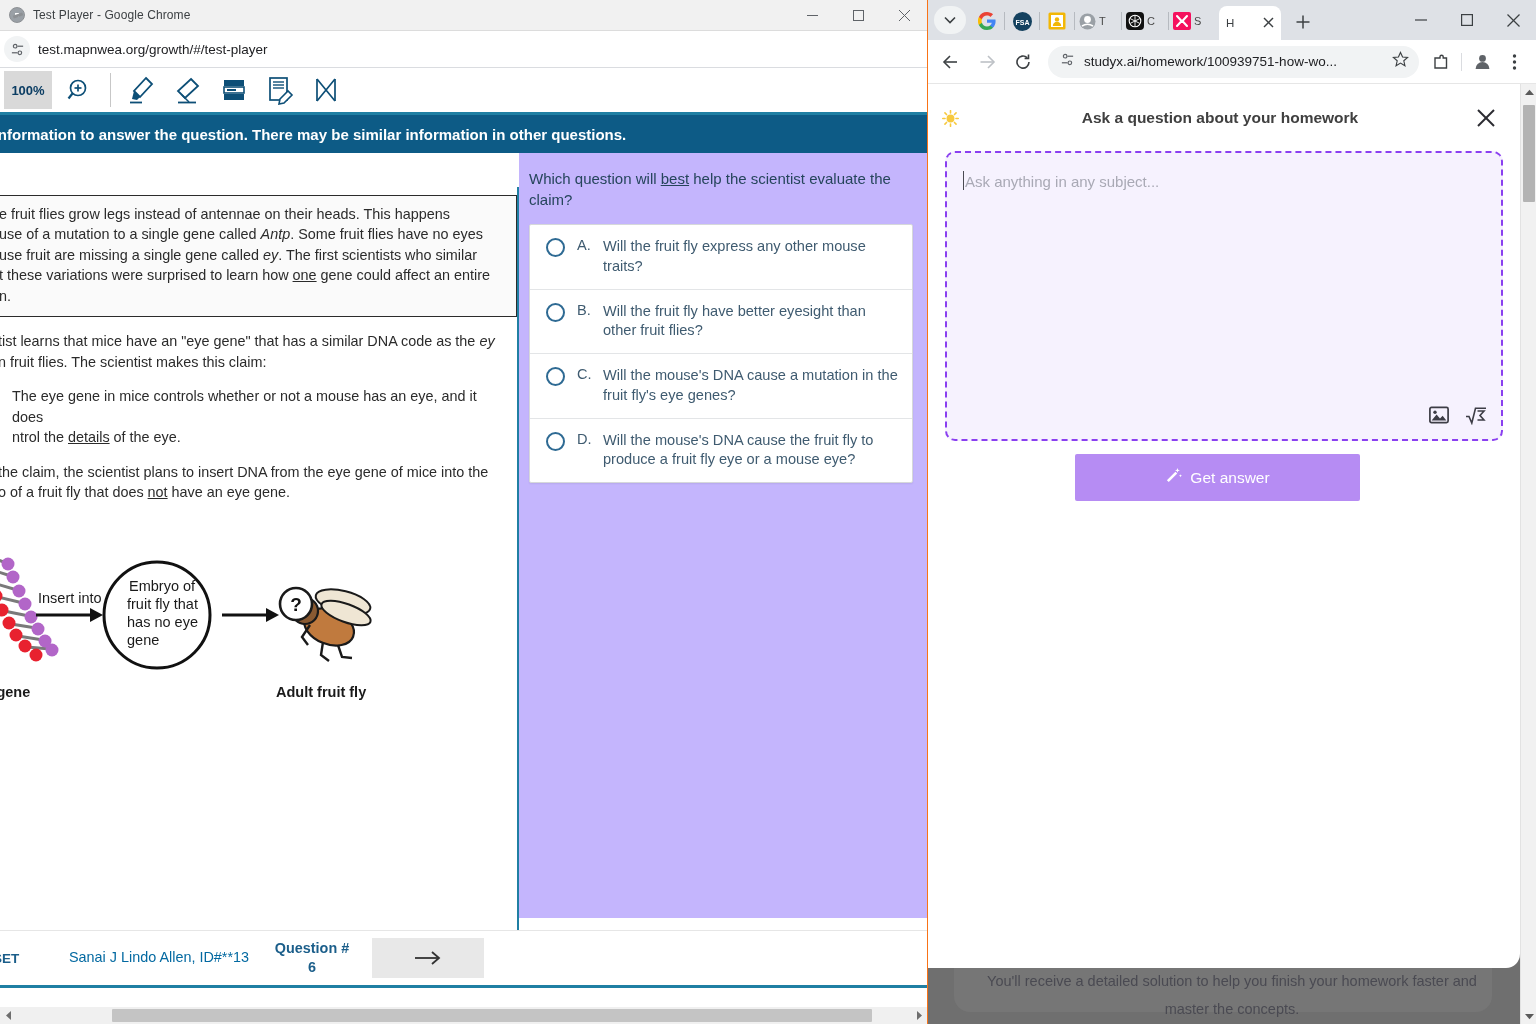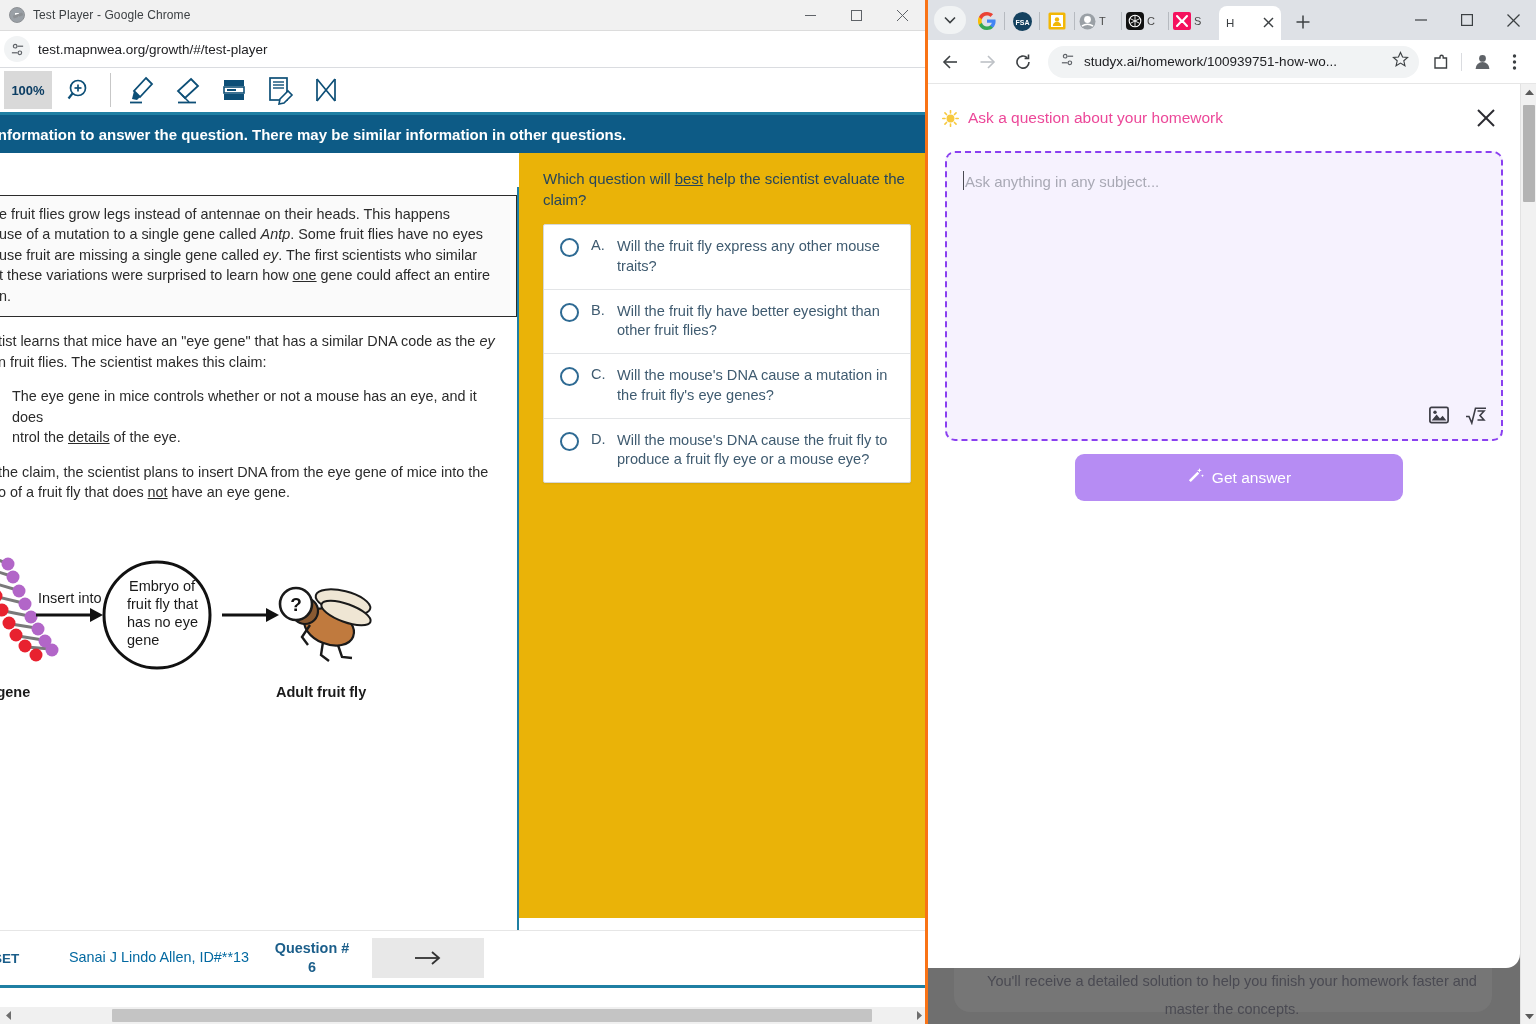--- a/index.html
+++ b/index.html
@@ -8,21 +8,21 @@
     overflow: hidden;
     font-family: "Liberation Sans", sans-serif;
     background: #ffffff;
   }
   #root { position: relative; width: 1536px; height: 1024px; }
 
   
   #left-window {
     position: absolute; left: 0; top: 0; width: 928px; height: 1024px;
     background: #ffffff; overflow: hidden;
-    border-right: 3px solid #f97316;
+    border-right: 1px solid #f97316;
   }
   .lw-titlebar {
     height: 31px; background: #f1f1f1; border-bottom: 1px solid #dcdcdc;
     display: flex; align-items: center; position: relative;
   }
   .lw-favicon {
     width: 16px; height: 16px; margin-left: 9px; margin-right: 8px;
     border-radius: 50%;
     background: radial-gradient(circle at 50% 50%, #ffffff 0 23%, #9aa0a6 24% 100%);
     border: 1px solid #8d9094; position: relative;
@@ -84,21 +84,21 @@
   .tp-para {
     font-size: 14.4px; line-height: 1.42; color:#2b2b2b;
     padding: 0 14px 0 26px; margin-top: 14px;
   }
   .tp-para.indent { padding-left: 40px; }
   .u { text-decoration: underline; }
   .i { font-style: italic; }
 
   .tp-figure { position: absolute; left: -52px; top: 358px; width: 480px; height: 180px; }
 
-  .tp-right-pane { flex: 1; padding: 16px 14px 0 24px; position: relative; background:#eab308; }
+  .tp-right-pane { flex: 1; padding: 16px 14px 0 10px; position: relative; background:#c4b5fd; }
   .q-prompt { font-size: 15px; line-height: 1.38; color:#26455c; font-weight:500; }
   .q-prompt .u { text-decoration: underline; }
   .q-choices { margin-top: 14px; border:1px solid #d6d8da; border-radius:2px; background:#fff;
     box-shadow: 0 1px 2px rgba(0,0,0,.07); }
   .q-choice { display:flex; align-items:flex-start; padding: 12px 12px 12px 16px;
     border-bottom:1px solid #e3e5e7; }
   .q-choice:last-child { border-bottom: none; }
   .radio {
     width: 19px; height: 19px; border: 2px solid #2e6a93; border-radius: 50%;
     flex: none; margin-top: 1px; background:#fff;
@@ -174,37 +174,37 @@
   }
   .dim-text { position:absolute; left: 40px; right: 40px; top: 884px; text-align:center;
     font-size: 14.5px; line-height: 1.9; color:#4a4a52; }
 
   .modal {
     position:absolute; left: 0px; top: 0px; width: 592px; height: 884px;
     background:#ffffff; border-radius: 0 0 14px 0; overflow:hidden;
   }
   .modal-head { display:flex; align-items:center; padding: 20px 20px 0 14px; }
   .sun-icon { width: 17px; height: 17px; flex:none; margin-right: 9px; }
-  .modal-title { font-size: 15.5px; font-weight: 400; color:#ec4899; flex:1; }
+  .modal-title { font-size: 15.5px; font-weight: 700; color:#404040; flex:1;text-align:center; }
   .modal-close { width:28px; height:28px; display:flex; align-items:center; justify-content:center; color:#2b2b31; }
 
   .ask-box {
     margin: 19px 17px 0 17px; height: 290px; background:#f6f2fe;
     border: 2px dashed #8a3ff0; border-radius: 10px; position:relative;
   }
   .ask-placeholder {
     position:absolute; left: 18px; top: 20px; font-size: 15px; color:#a9a9b5;
   }
   .ask-caret { position:absolute; left: 16px; top: 18px; width: 1px; height: 19px; background:#4a4a52; }
   .ask-tools { position:absolute; right: 14px; bottom: 14px; display:flex; align-items:center; gap: 16px; }
   .ask-tool { color:#3d3d46; display:flex; align-items:center; justify-content:center; }
 
   .get-answer-btn {
-    position:absolute; left: 147px; top: 370px; width: 328px; height: 47px;
-    background:#b68cf3; border-radius: 9px; color:#ffffff; font-size: 15.5px;
+    position:absolute; left: 147px; top: 370px; width: 285px; height: 47px;
+    background:#b68cf3; border-radius: 2px; color:#ffffff; font-size: 15.5px;
     display:flex; align-items:center; justify-content:center; gap: 8px;
   }
 
   .rw-vscroll {
     position:absolute; right:0; top:0; width: 16px; height: 940px; background:#f1f1f1;
     border-left:1px solid #e2e2e2;
   }
   .vs-arrow { width:16px; height:16px; display:flex; align-items:center; justify-content:center; color:#5a5a5a; }
   .vs-arrow.bottom { position:absolute; bottom:0; left:0; }
   .vs-thumb { position:absolute; left:2px; top: 21px; width: 12px; height: 97px; background:#b3b3b3; border-radius:1px; }

